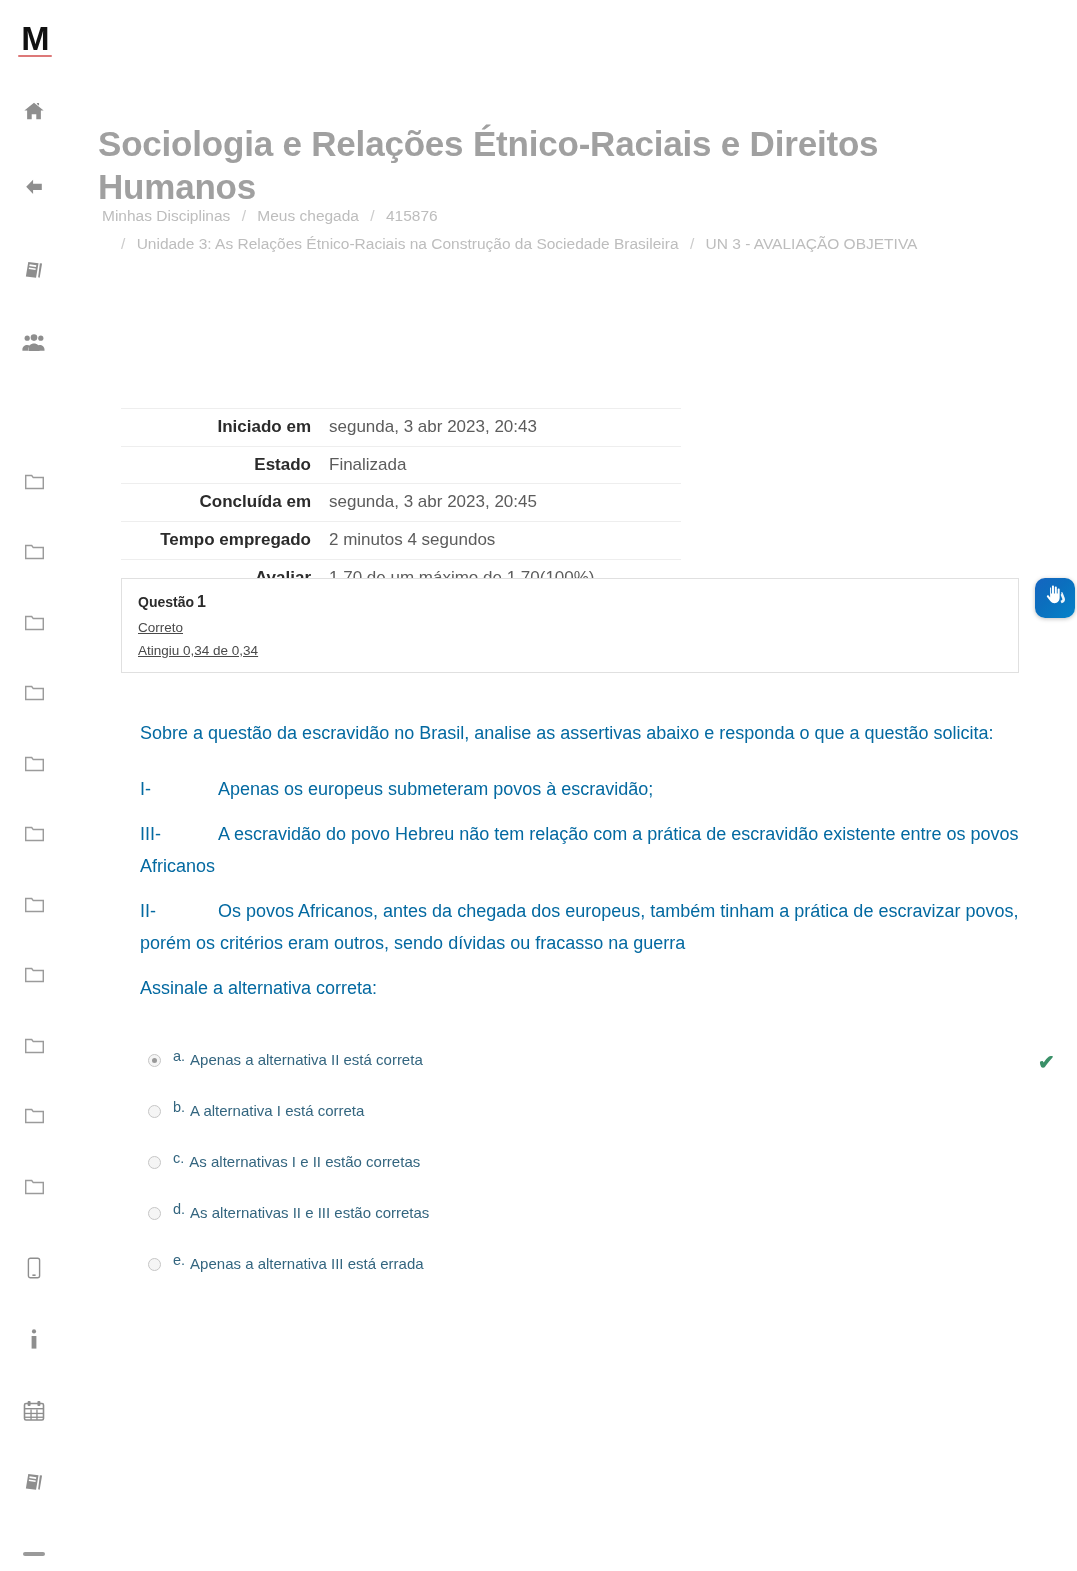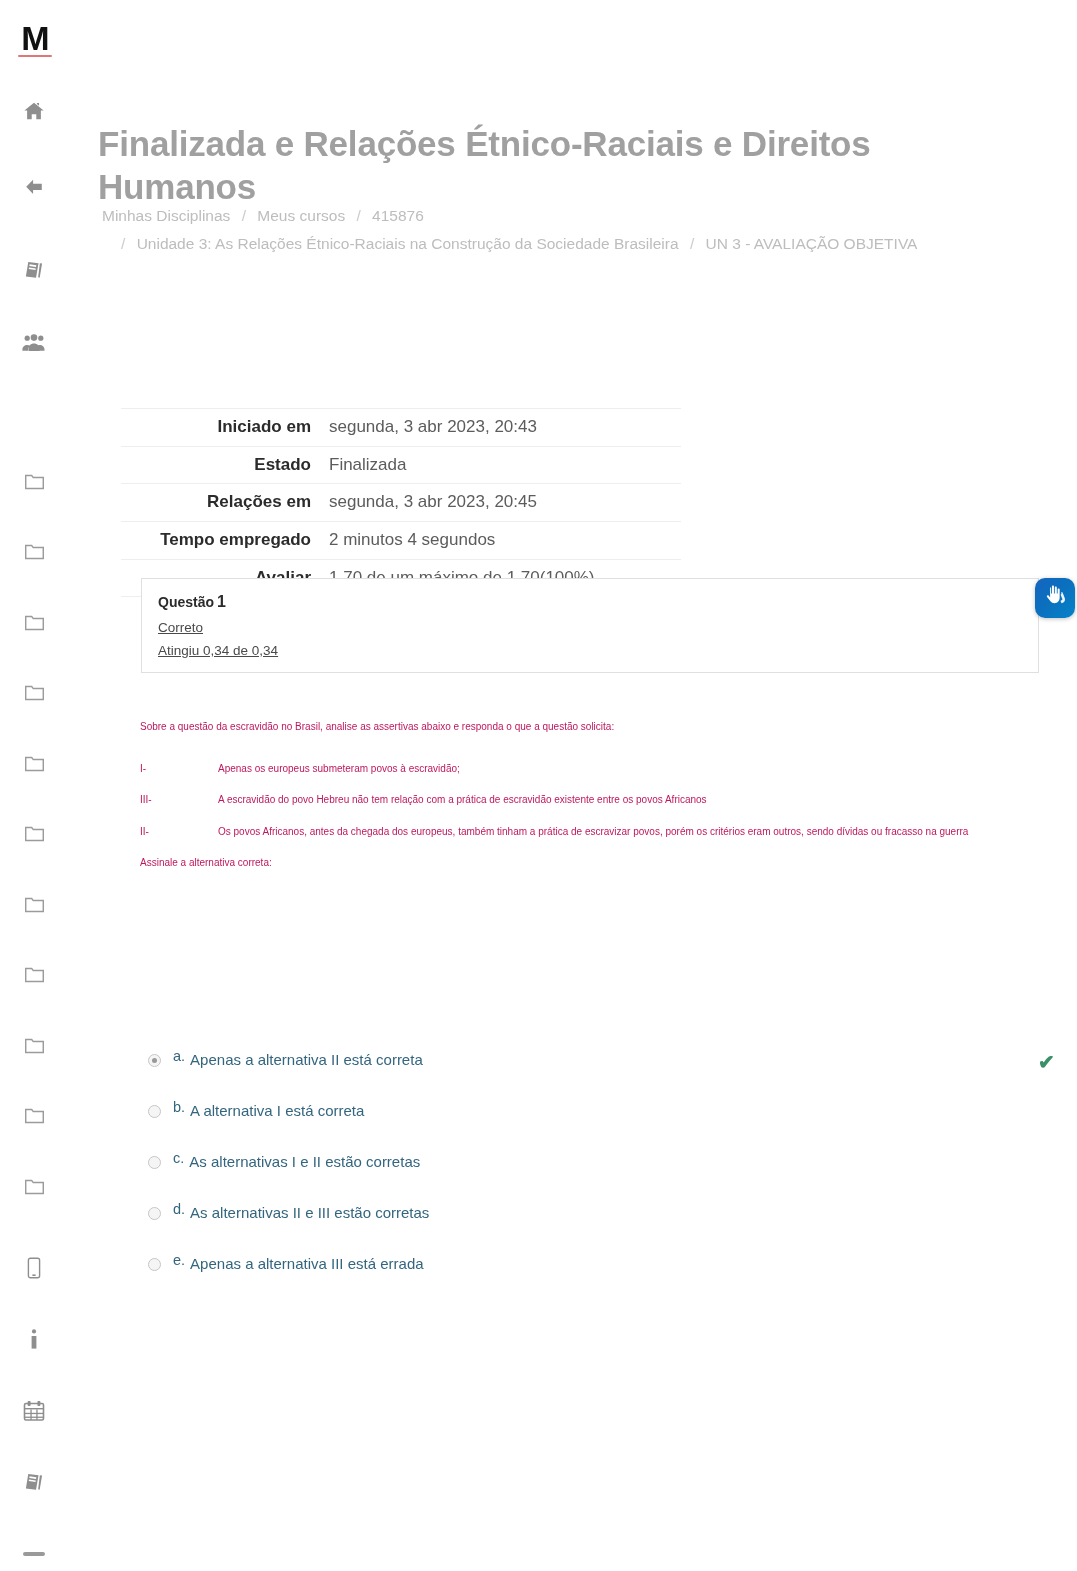--- a/index.html
+++ b/index.html
@@ -121,21 +121,20 @@
   }
 
   
   .q-card {
     position: absolute;
     left: 53px; top: 578px;
     width: 898px;
     border: 1px solid #e0e0e0;
     background: #ffffff;
     padding: 14px 10px 14px 16px;
-    margin-left: 20px;
   }
   .q-card .q-title {
     font-size: 14px;
     font-weight: bold;
     color: #2b2b2b;
     margin-bottom: 9px;
   }
   .q-card .q-title .qnum { font-size: 16px; padding-left: 3px; }
   .q-card .q-state,
   .q-card .q-grade {
@@ -144,22 +143,22 @@
     margin-bottom: 8px;
     text-decoration: underline;
   }
   .q-card .q-grade { margin-bottom: 0; }
 
   
   .q-body {
     position: absolute;
     left: 72px; top: 718px;
     width: 900px;
-    color: #be185d;
-    font-size: 10px;
+    color: #0369a1;
+    font-size: 18px;
     line-height: 1.75;
   }
   .q-body p { margin: 0 0 24px 0; }
   .q-body p.tight { margin-bottom: 14px; }
   .roman { display: inline-block; min-width: 78px; }
 
   
   .answers {
     position: absolute;
     left: 80px; top: 1048px;
@@ -384,26 +383,26 @@
             <path d="M5.5 4.2 3 19.2l10.6 1.5 2.6-15.1L5.5 4.2zm1.4 2.4 7 1-.3 1.7-7-1 .3-1.7zm-.6 3.3 7 1-.25 1.5-7-1 .25-1.5zM17.6 5.4l2.3.4-2.5 14.8-1.6-.6 1.8-14.6z"></path>
           </svg>
       </span>
     </div>
 
     <div class="side-divider" style="top:1552px"></div>
   </div>
 
   <div class="main">
 
-    <h1 class="page-title">Finalizada e Relações Étnico-Raciais e Direitos Humanos</h1>
+    <h1 class="page-title">Sociologia e Relações Étnico-Raciais e Direitos Humanos</h1>
 
     <div class="breadcrumb row1">
       <span>Minhas Disciplinas</span>
       <span class="bc-sep">/</span>
-      <span>Meus cursos</span>
+      <span>Meus chegada</span>
       <span class="bc-sep">/</span>
       <span>415876</span>
     </div>
 
     <div class="breadcrumb row2">
       <span class="bc-sep">/</span>
       <span>Unidade 3: As Relações Étnico-Raciais na Construção da Sociedade Brasileira</span>
       <span class="bc-sep">/</span>
       <span>UN 3 - AVALIAÇÃO OBJETIVA</span>
     </div>
@@ -412,21 +411,21 @@
       <tbody>
           <tr>
         <th>Iniciado em</th>
         <td>segunda, 3 abr 2023, 20:43</td>
       </tr>
       <tr>
         <th>Estado</th>
         <td>Finalizada</td>
       </tr>
       <tr>
-        <th>Relações em</th>
+        <th>Concluída em</th>
         <td>segunda, 3 abr 2023, 20:45</td>
       </tr>
       <tr>
         <th>Tempo empregado</th>
         <td>2 minutos 4 segundos</td>
       </tr>
       <tr>
         <th>Avaliar</th>
         <td>1,70 de um máximo de 1,70(100%)</td>
       </tr>

